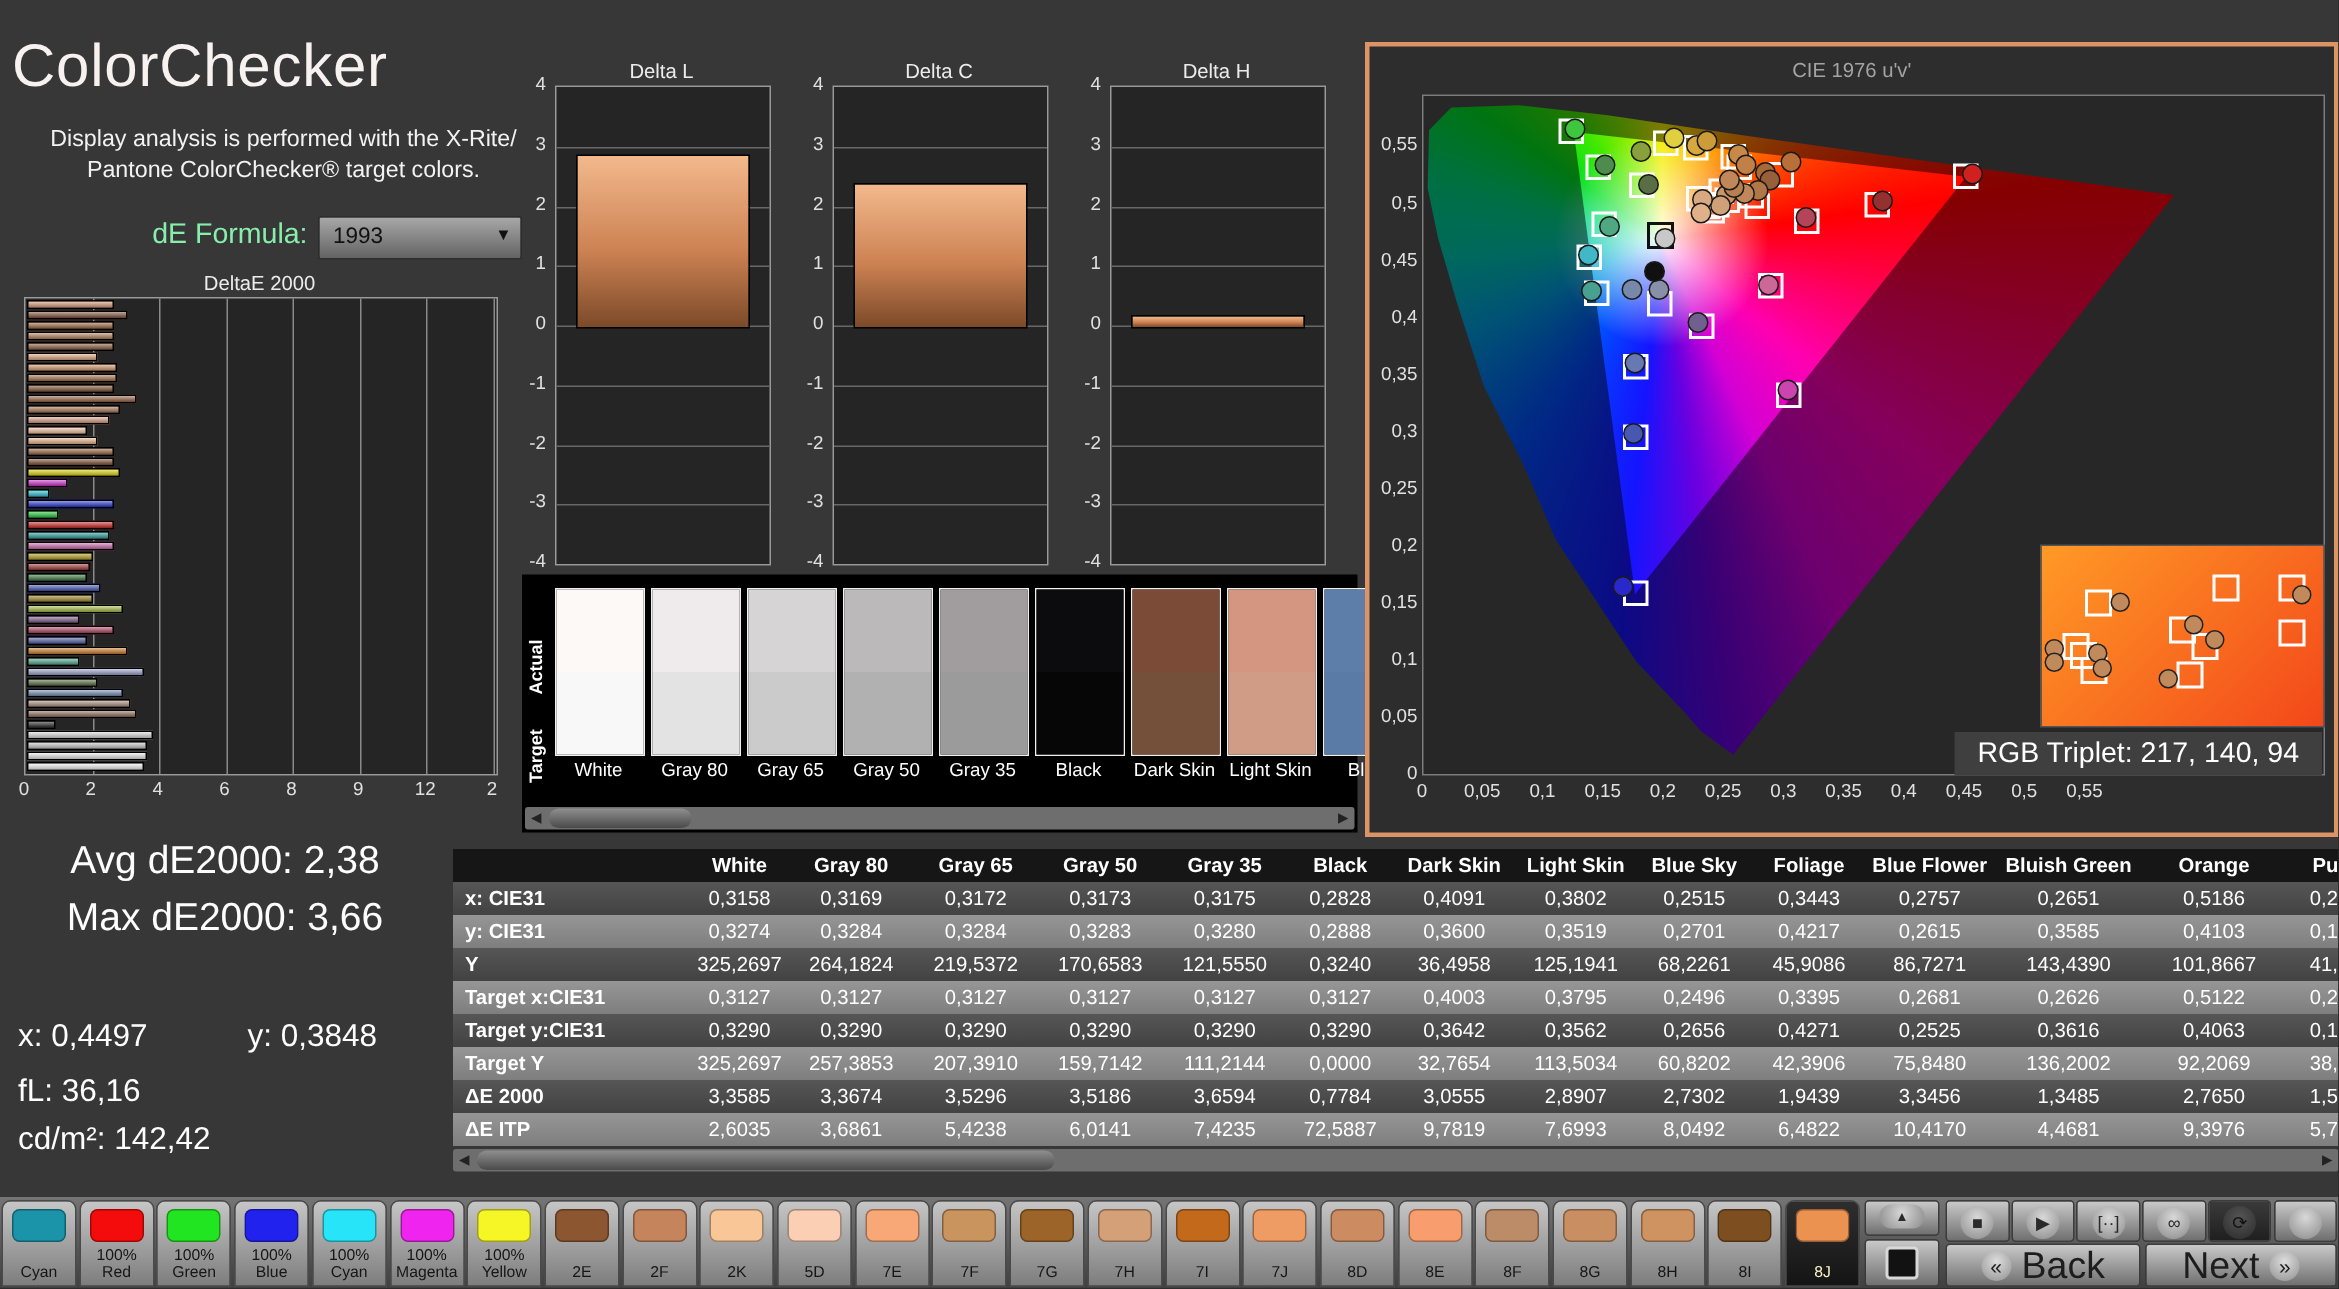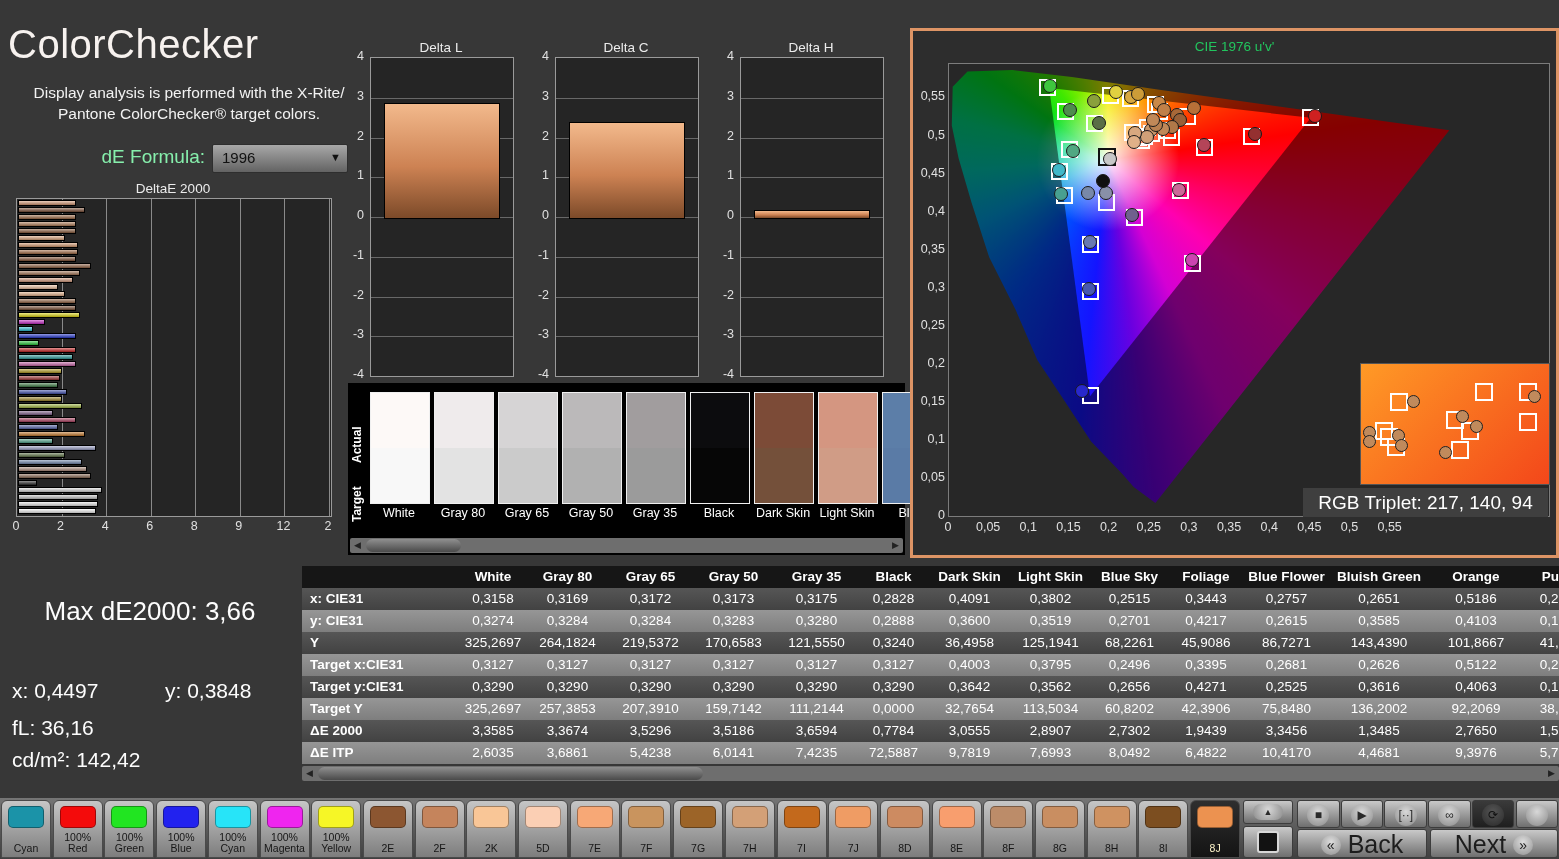--- a/index.html
+++ b/index.html
@@ -24,21 +24,21 @@
   #swatch-strip{left:348px;top:383px;width:557px;height:172px;background:#000;}
   .rotlab{position:absolute;left:2px;width:16px;text-align:center;color:#fff;font-size:12px;font-weight:bold;writing-mode:vertical-rl;transform:rotate(180deg);}
   .swatch{position:absolute;border:1px solid #f0f0f0;}
   .swatch .half{position:absolute;left:0;right:0;height:50%;}
   .swlab{position:absolute;font-size:12.5px;color:#fff;text-align:center;}
   .hscroll{position:absolute;height:15px;background:#6e6e6e;border-radius:2px;}
   .hscroll .thumb{position:absolute;top:1px;height:13px;background:linear-gradient(180deg,#8f8f8f,#4a4a4a);border-radius:7px;}
   .hscroll .sarr{position:absolute;top:0;width:15px;height:15px;font-size:9px;color:#222;text-align:center;line-height:15px;}
   
   #cie-panel{left:910px;top:28px;width:643px;height:524px;background:#2d2d2d;border:3px solid #dd9465;}
-  #cie-title{left:0;right:0;top:8px;text-align:center;font-size:13.5px;color:#22c55e;}
+  #cie-title{left:0;right:0;top:8px;text-align:center;font-size:13.5px;color:#a3a3a3;}
   #cie-plot{left:35px;top:32px;width:600px;height:452px;background:#272727;border:1px solid #7c7c7c;overflow:hidden;}
   .gamut{position:absolute;inset:0;}
   .cie-sq{position:absolute;width:13px;height:13px;border:2px solid #fff;background:transparent;}
   .cie-ci{position:absolute;width:12px;height:12px;border-radius:50%;border:1.5px solid #1a1a1a;}
   #cie-inset{position:absolute;background:linear-gradient(135deg,#ff9a26 0%,#f3471a 100%);border:1px solid #555;}
   .in-sq{position:absolute;width:14px;height:14px;border:2px solid #fff;}
   .in-ci{position:absolute;width:11px;height:11px;border-radius:50%;border:1.5px solid #222;background:#c08a5c;}
   #rgb-triplet{position:absolute;background:#3f3f3f;color:#fff;font-size:19px;text-align:center;line-height:29px;}
   
   .stat-c{left:0;width:300px;text-align:center;font-size:26px;color:#fdfdfd;}
@@ -65,21 +65,21 @@
 </style>
 </head>
 <body>
 
 <div id="app">
 
   <div class="abs" id="page-title">ColorChecker</div>
   <div class="abs" id="page-desc">Display analysis is performed with the X-Rite/ Pantone ColorChecker® target colors.</div>
   <div class="abs" id="formula-label">dE Formula:</div>
   <div class="abs" id="formula-select">
-    <span class="val">1996</span>
+    <span class="val">1993</span>
     <span class="arr">▼</span>
   </div>
 
   <div class="abs chart-title" style="left:16px;top:181px;width:314px;">DeltaE 2000</div>
   <div class="plot" id="deltae-plot" style="left:16px;top:198px;width:314px;height:317px;">
       <div class="gridv" style="left: 44.5714px;"></div>
       <div class="gridv" style="left: 89.1429px;"></div>
       <div class="gridv" style="left: 133.714px;"></div>
       <div class="gridv" style="left: 178.286px;"></div>
       <div class="gridv" style="left: 222.857px;"></div>
@@ -377,20 +377,21 @@
         <div class="in-ci" style="left: 1.7px; top: 61.6px;"></div>
         <div class="in-ci" style="left: 1.7px; top: 70.56px;"></div>
         <div class="in-ci" style="left: 30.6px; top: 64.96px;"></div>
         <div class="in-ci" style="left: 34px; top: 75.04px;"></div>
         <div class="in-ci" style="left: 78.2px; top: 81.76px;"></div>
         <div class="in-ci" style="left: 166.6px; top: 25.76px;"></div>
       </div>
     <div id="rgb-triplet" style="left:390px;top:457px;width:245px;height:29px;">RGB Triplet: 217, 140, 94</div>
   </div>
 
+  <div class="abs stat-c" style="top:558px;">Avg dE2000: 2,38</div>
   <div class="abs stat-c" style="top:596px;">Max dE2000: 3,66</div>
   <div class="abs stat-s" style="left:12px;top:679px;">x: 0,4497</div>
   <div class="abs stat-s" style="left:165px;top:679px;">y: 0,3848</div>
   <div class="abs stat-s" style="left:12px;top:716px;">fL: 36,16</div>
   <div class="abs stat-s" style="left:12px;top:748px;">cd/m²: 142,42</div>
 
   <div class="abs" id="table-wrap">
       <div class="trow" style="top: 0px; background: rgb(22, 22, 22);"><div class="tcell tlabel" style="width: 158px;">&nbsp;</div><div class="tcell" style="width: 66px; font-weight: bold;">White</div><div class="tcell" style="width: 83px; font-weight: bold;">Gray 80</div><div class="tcell" style="width: 83px; font-weight: bold;">Gray 65</div><div class="tcell" style="width: 83px; font-weight: bold;">Gray 50</div><div class="tcell" style="width: 83px; font-weight: bold;">Gray 35</div><div class="tcell" style="width: 71px; font-weight: bold;">Black</div><div class="tcell" style="width: 81px; font-weight: bold;">Dark Skin</div><div class="tcell" style="width: 81px; font-weight: bold;">Light Skin</div><div class="tcell" style="width: 77px; font-weight: bold;">Blue Sky</div><div class="tcell" style="width: 76px; font-weight: bold;">Foliage</div><div class="tcell" style="width: 85px; font-weight: bold;">Blue Flower</div><div class="tcell" style="width: 100px; font-weight: bold;">Bluish Green</div><div class="tcell" style="width: 94px; font-weight: bold;">Orange</div><div class="tcell" style="width: 60px; font-weight: bold;">Pur</div></div>
       <div class="trow" style="top: 22px; background: linear-gradient(rgb(86, 86, 86), rgb(66, 66, 66));"><div class="tcell tlabel" style="width: 158px;">x: CIE31</div><div class="tcell" style="width: 66px;">0,3158</div><div class="tcell" style="width: 83px;">0,3169</div><div class="tcell" style="width: 83px;">0,3172</div><div class="tcell" style="width: 83px;">0,3173</div><div class="tcell" style="width: 83px;">0,3175</div><div class="tcell" style="width: 71px;">0,2828</div><div class="tcell" style="width: 81px;">0,4091</div><div class="tcell" style="width: 81px;">0,3802</div><div class="tcell" style="width: 77px;">0,2515</div><div class="tcell" style="width: 76px;">0,3443</div><div class="tcell" style="width: 85px;">0,2757</div><div class="tcell" style="width: 100px;">0,2651</div><div class="tcell" style="width: 94px;">0,5186</div><div class="tcell" style="width: 60px;">0,21</div></div>
       <div class="trow" style="top: 44px; background: linear-gradient(rgb(150, 150, 150), rgb(126, 126, 126));"><div class="tcell tlabel" style="width: 158px;">y: CIE31</div><div class="tcell" style="width: 66px;">0,3274</div><div class="tcell" style="width: 83px;">0,3284</div><div class="tcell" style="width: 83px;">0,3284</div><div class="tcell" style="width: 83px;">0,3283</div><div class="tcell" style="width: 83px;">0,3280</div><div class="tcell" style="width: 71px;">0,2888</div><div class="tcell" style="width: 81px;">0,3600</div><div class="tcell" style="width: 81px;">0,3519</div><div class="tcell" style="width: 77px;">0,2701</div><div class="tcell" style="width: 76px;">0,4217</div><div class="tcell" style="width: 85px;">0,2615</div><div class="tcell" style="width: 100px;">0,3585</div><div class="tcell" style="width: 94px;">0,4103</div><div class="tcell" style="width: 60px;">0,19</div></div>

